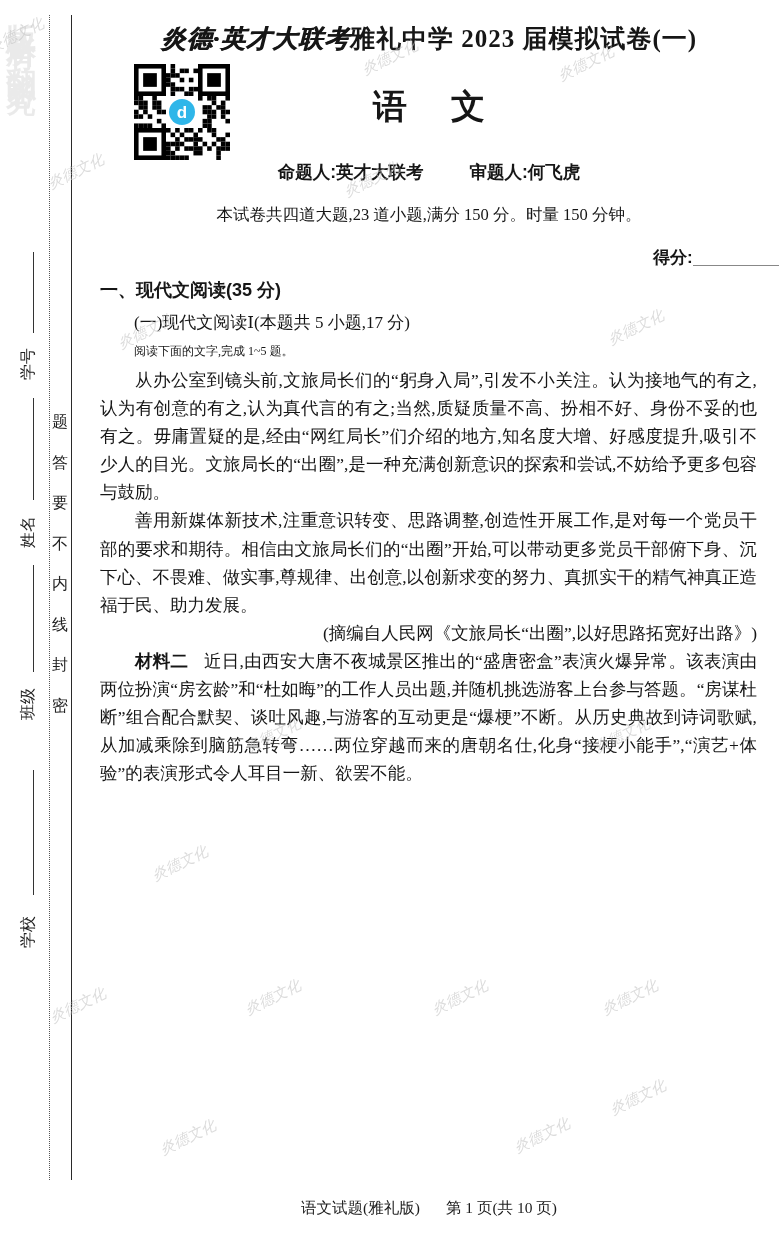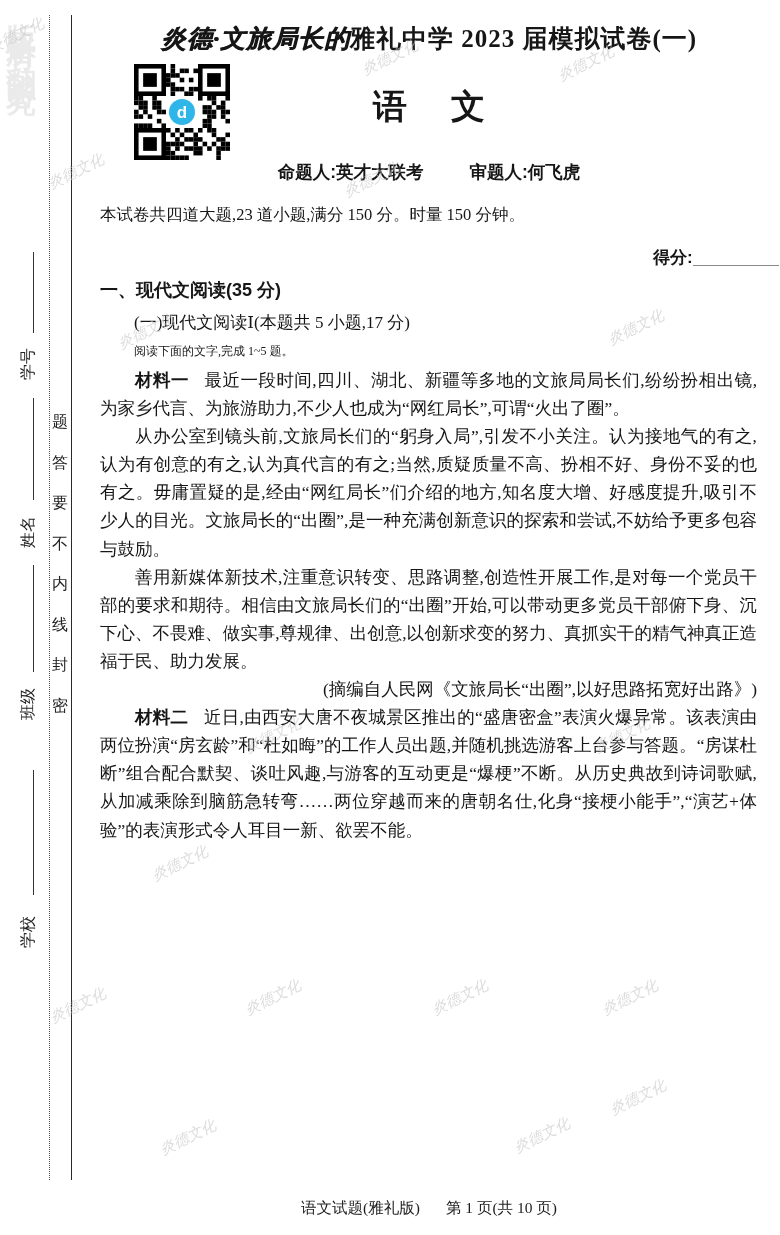--- a/index.html
+++ b/index.html
@@ -29,21 +29,21 @@
   .main-title .brush{font-weight:900;font-style:italic;text-shadow:.6px 0 currentColor;}
   .qr{left:134px;top:64px;width:96px;height:96px;}
   .subject{
     left:100px;top:84px;width:658px;text-align:center;
     font-size:34px;font-weight:bold;letter-spacing:44px;text-indent:44px;
   }
   .setters{
     left:100px;top:160px;width:658px;display:flex;justify-content:center;gap:46px;
     font-family:"Liberation Sans","DejaVu Sans",sans-serif;font-weight:bold;font-size:17.5px;
   }
-  .instructions{left:100px;top:204px;width:658px;font-size:16.5px;}
+  .instructions{left:100px;top:204px;width:658px;text-align:center;font-size:16.5px;}
   .score{left:653px;top:246px;font-size:17px;font-weight:bold;
     font-family:"Liberation Sans","DejaVu Sans",sans-serif;}
   .score .blank{display:inline-block;width:86px;border-bottom:1.5px solid #888;height:18px;vertical-align:-3px;}
   
   .sec1{left:100px;top:278px;font-size:18px;font-weight:bold;
     font-family:"Liberation Sans","DejaVu Sans",sans-serif;}
   .sec1sub{left:134px;top:311px;font-size:17px;}
   .readinstr{left:134px;top:343px;font-size:12px;}
   
   .body-text{
@@ -90,21 +90,21 @@
 <div class="abs field-label" style="top:532px">姓名</div>
 <div class="abs field-line" style="top:398px;height:102px"></div>
 
 <div class="abs field-label" style="top:704px">班级</div>
 <div class="abs field-line" style="top:565px;height:107px"></div>
 
 <div class="abs field-label" style="top:932px">学校</div>
 <div class="abs field-line" style="top:770px;height:125px"></div>
 
 <div class="abs main-title">
-  <span class="brush">炎德·文旅局长的</span><span>雅礼中学 2023 届模拟试卷(一)</span>
+  <span class="brush">炎德·英才大联考</span><span>雅礼中学 2023 届模拟试卷(一)</span>
 </div>
 
 <div class="abs qr" id="qr"><svg width="96" height="96">
       <rect x="0" y="0" width="96" height="96" fill="#fff"></rect>
       <rect x="36.57142857142857" y="0" width="4.571428571428571" height="4.571428571428571" fill="#000"></rect>
       <rect x="36.57142857142857" y="4.571428571428571" width="4.571428571428571" height="4.571428571428571" fill="#000"></rect>
       <rect x="45.71428571428571" y="4.571428571428571" width="4.571428571428571" height="4.571428571428571" fill="#000"></rect>
       <rect x="50.285714285714285" y="4.571428571428571" width="4.571428571428571" height="4.571428571428571" fill="#000"></rect>
       <rect x="59.42857142857142" y="4.571428571428571" width="4.571428571428571" height="4.571428571428571" fill="#000"></rect>
       <rect x="32" y="9.142857142857142" width="4.571428571428571" height="4.571428571428571" fill="#000"></rect>
@@ -245,21 +245,20 @@
 
 <div class="abs score">
   <span>得分:</span><span class="blank"></span>
 </div>
 
 <div class="abs sec1">一、现代文阅读(35 分)</div>
 <div class="abs sec1sub">(一)现代文阅读Ⅰ(本题共 5 小题,17 分)</div>
 <div class="abs readinstr">阅读下面的文字,完成 1~5 题。</div>
 
 <div class="abs body-text">
-  <p><span class="mat-label">材料一</span><span>最近一段时间,四川、湖北、新疆等多地的文旅局局长们,纷纷扮相出镜,为家乡代言、为旅游助力,不少人也成为“网红局长”,可谓“火出了圈”。</span></p>
   <p>从办公室到镜头前,文旅局长们的“躬身入局”,引发不小关注。认为接地气的有之,认为有创意的有之,认为真代言的有之;当然,质疑质量不高、扮相不好、身份不妥的也有之。毋庸置疑的是,经由“网红局长”们介绍的地方,知名度大增、好感度提升,吸引不少人的目光。文旅局长的“出圈”,是一种充满创新意识的探索和尝试,不妨给予更多包容与鼓励。</p>
   <p>善用新媒体新技术,注重意识转变、思路调整,创造性开展工作,是对每一个党员干部的要求和期待。相信由文旅局长们的“出圈”开始,可以带动更多党员干部俯下身、沉下心、不畏难、做实事,尊规律、出创意,以创新求变的努力、真抓实干的精气神真正造福于民、助力发展。</p>
   <p class="source-line">(摘编自人民网《文旅局长“出圈”,以好思路拓宽好出路》)</p>
   <p><span class="mat-label">材料二</span><span>近日,由西安大唐不夜城景区推出的“盛唐密盒”表演火爆异常。该表演由两位扮演“房玄龄”和“杜如晦”的工作人员出题,并随机挑选游客上台参与答题。“房谋杜断”组合配合默契、谈吐风趣,与游客的互动更是“爆梗”不断。从历史典故到诗词歌赋,从加减乘除到脑筋急转弯……两位穿越而来的唐朝名仕,化身“接梗小能手”,“演艺+体验”的表演形式令人耳目一新、欲罢不能。</span></p>
 </div>
 
 <div class="abs footer">
   <span>语文试题(雅礼版)</span>
   <span>第 1 页(共 10 页)</span>
 </div>

